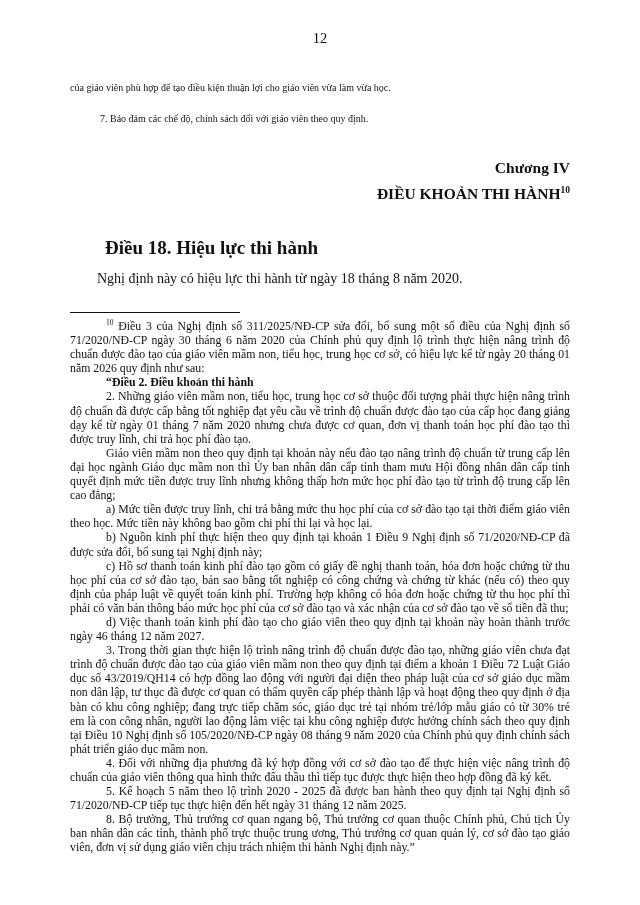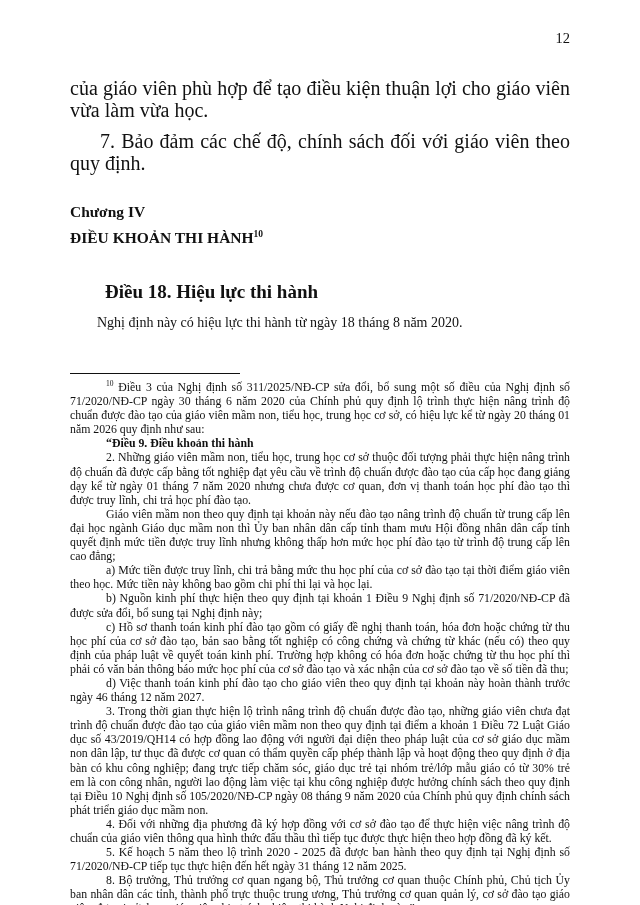--- a/index.html
+++ b/index.html
@@ -15,34 +15,34 @@
     overflow: hidden;
   }
   .page {
     box-sizing: border-box;
     width: 640px;
     height: 905px;
     padding: 30px 70px 20px 70px;
     background: #ffffff;
   }
   .page-number {
-    text-align: right;
+    text-align: center;
     font-size: 14.5px;
     margin-bottom: 30px;
   }
   .body-p {
-    font-size: 20px;
+    font-size: 10px;
     line-height: 22px;
     text-align: justify;
     margin: 0 0 9px 0;
   }
   .body-p.indent { text-indent: 30px; }
   .chapter {
     margin-top: 25px;
-    text-align: left;
+    text-align: right;
     font-weight: bold;
     font-size: 15.5px;
     line-height: 26px;
   }
   .chapter sup {
     font-size: 9.5px;
     vertical-align: super;
     line-height: 0;
   }
   .article-heading {
@@ -53,21 +53,21 @@
     line-height: 22px;
   }
   .article-text {
     margin: 9px 0 0 0;
     font-size: 14px;
     text-indent: 27px;
     line-height: 22px;
     text-align: justify;
   }
   .footnote {
-    margin-top: 39px;
+    margin-top: 22px;
   }
   .footnote-rule {
     width: 170px;
     height: 0;
     border-top: 1.4px solid #111111;
     margin-bottom: 6px;
   }
   .fn-p {
     font-size: 11.8px;
     line-height: 14.1px;
@@ -104,21 +104,21 @@
 
   <p class="article-text">Nghị định này có hiệu lực thi hành từ ngày 18 tháng 8 năm 2020.</p>
 
   <div class="footnote">
     <div class="footnote-rule"></div>
 
     <p class="fn-p"><sup>10</sup> <span>Điều 3 của Nghị định số 311/2025/NĐ-CP sửa đổi, bổ sung một số điều của Nghị định số 71/2020/NĐ-CP ngày 30 tháng 6 năm 2020 của Chính phủ quy định lộ trình thực hiện nâng trình độ chuẩn được đào tạo của giáo viên mầm non, tiểu học, trung học cơ sở, có hiệu lực kể từ ngày 20 tháng 01 năm 2026 quy định như sau:</span></p>
 
     <div>
 
-        <p class="fn-p fn-bold">“Điều 9. Điều khoản thi hành</p>
+        <p class="fn-p fn-bold">“Điều 2. Điều khoản thi hành</p>
 
 
         <p class="fn-p">2. Những giáo viên mầm non, tiểu học, trung học cơ sở thuộc đối tượng phải thực hiện nâng trình độ chuẩn đã được cấp bằng tốt nghiệp đạt yêu cầu về trình độ chuẩn được đào tạo của cấp học đang giảng dạy kể từ ngày 01 tháng 7 năm 2020 nhưng chưa được cơ quan, đơn vị thanh toán học phí đào tạo thì được truy lĩnh, chi trả học phí đào tạo.</p>
 
         <p class="fn-p">Giáo viên mầm non theo quy định tại khoản này nếu đào tạo nâng trình độ chuẩn từ trung cấp lên đại học ngành Giáo dục mầm non thì Ủy ban nhân dân cấp tỉnh tham mưu Hội đồng nhân dân cấp tỉnh quyết định mức tiền được truy lĩnh nhưng không thấp hơn mức học phí đào tạo từ trình độ trung cấp lên cao đẳng;</p>
 
         <p class="fn-p">a) Mức tiền được truy lĩnh, chi trả bằng mức thu học phí của cơ sở đào tạo tại thời điểm giáo viên theo học. Mức tiền này không bao gồm chi phí thi lại và học lại.</p>
 
         <p class="fn-p">b) Nguồn kinh phí thực hiện theo quy định tại khoản 1 Điều 9 Nghị định số 71/2020/NĐ-CP đã được sửa đổi, bổ sung tại Nghị định này;</p>
 

